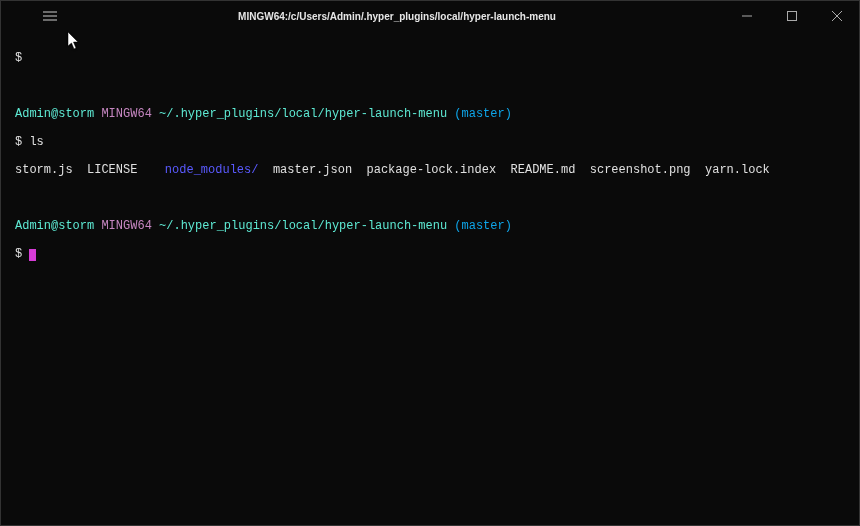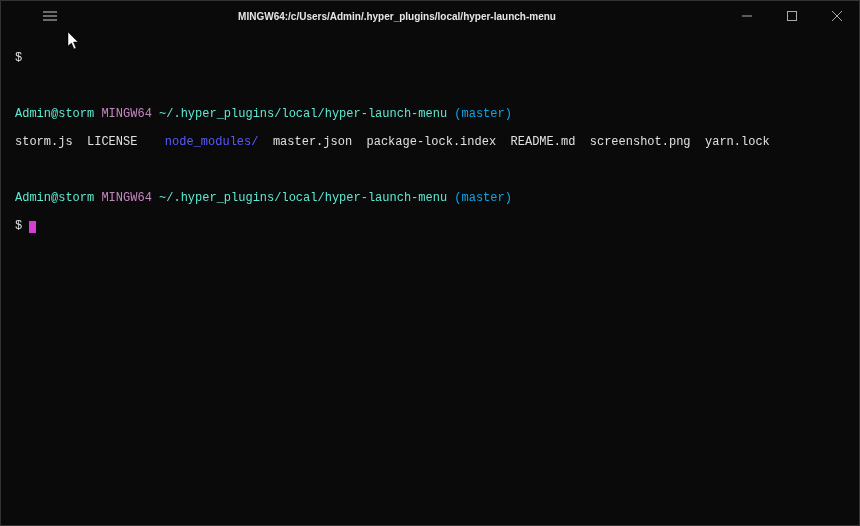--- a/index.html
+++ b/index.html
@@ -113,20 +113,21 @@
         <line x1="10" y1="0" x2="0" y2="10" stroke="#aaa" stroke-width="1"></line>
       </svg>
     </div>
   </div>
 </div>
 
 <div class="terminal">
 <div><span class="dollar">$</span></div>
 <div>&nbsp;</div>
 <div><span class="ps1-user">Admin@storm</span> <span class="ps1-sys">MINGW64</span> <span class="ps1-path">~/.hyper_plugins/local/hyper-launch-menu</span> <span class="ps1-branch">(master)</span></div>
+<div><span class="dollar">$ </span><span class="cmd">ls</span></div>
 <div><span class="file">storm.js</span>  <span class="file">LICENSE</span>  <span class="dir">node_modules/</span>  <span class="file">master.json</span>  <span class="file">package-lock.index</span>  <span class="file">README.md</span>  <span class="file">screenshot.png</span>  <span class="file">yarn.lock</span></div>
 <div>&nbsp;</div>
 <div><span class="ps1-user">Admin@storm</span> <span class="ps1-sys">MINGW64</span> <span class="ps1-path">~/.hyper_plugins/local/hyper-launch-menu</span> <span class="ps1-branch">(master)</span></div>
 <div><span class="dollar">$ </span><span class="cursor-block"></span></div>
 </div>
 
 <div class="mouse-cursor">
   <svg viewBox="0 0 12 18">
     <path d="M0 0 L0 14 L3.5 11 L6 17 L8 16 L5.5 10 L10 10 Z" fill="#fff" stroke="#000" stroke-width="0.5"></path>
   </svg>

